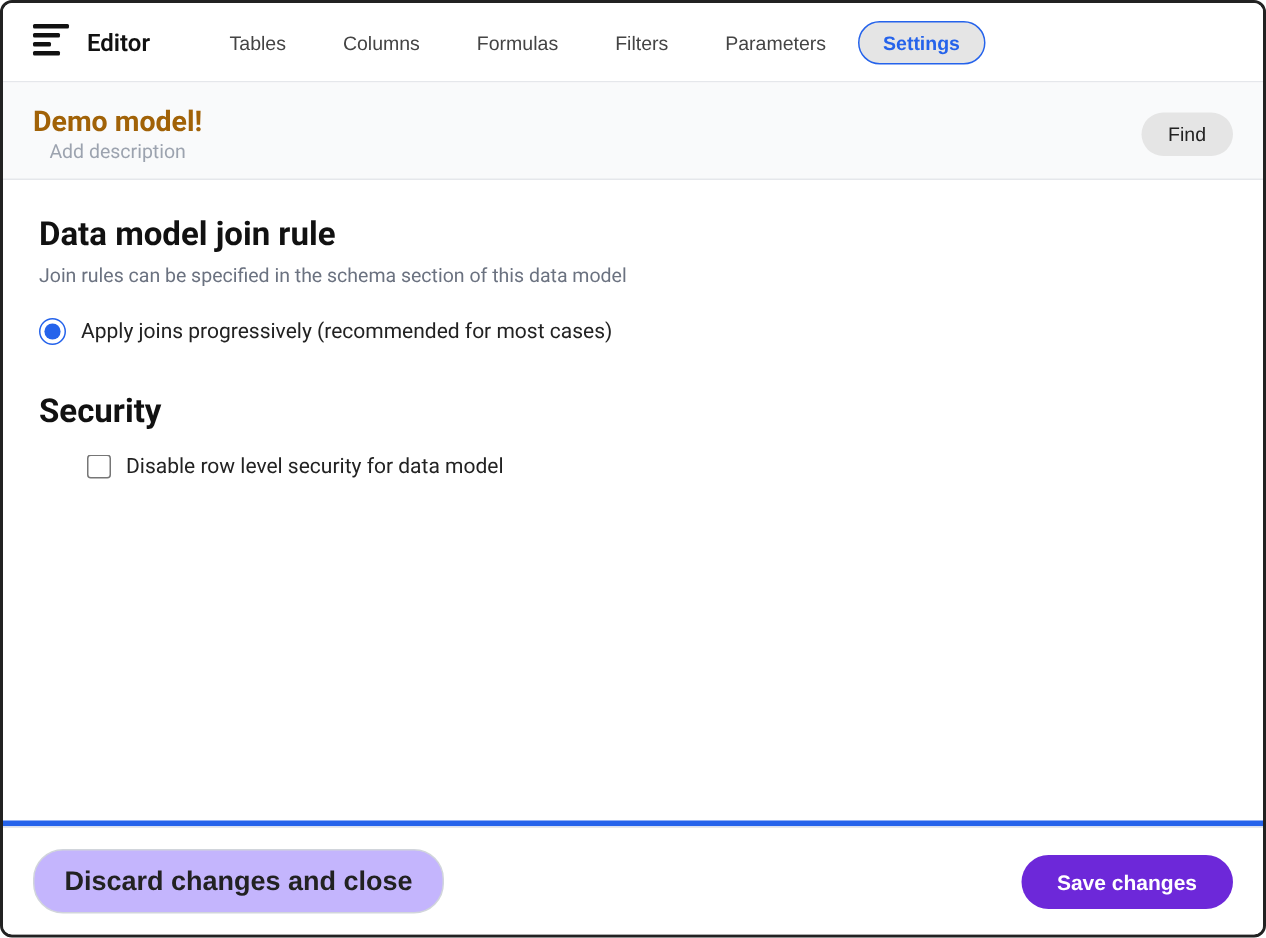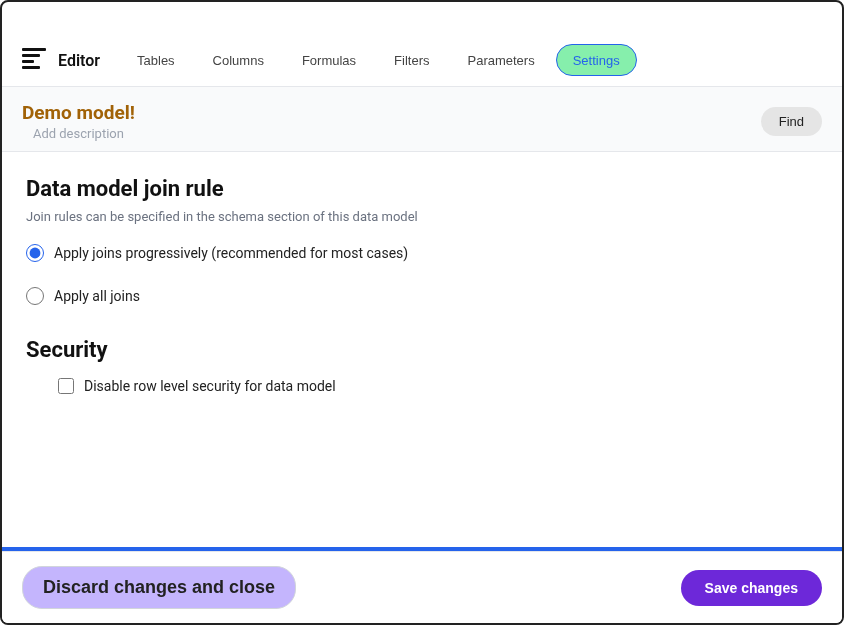--- a/index.html
+++ b/index.html
@@ -11,25 +11,25 @@
       overflow: hidden;
       border: 2px solid #222;
       border-radius: 8px;
       display: flex;
       flex-direction: column;
     }
 
     
     .header {
       display: flex;
+      align-items: center;
       padding: 10px 16px;
       border-bottom: 1px solid #e5e7eb;
       background: #fff;
-      gap: 12px;
-      margin-top: 32px;
+      gap: 28px;
     }
     .logo-area {
       display: flex;
       align-items: center;
       gap: 8px;
     }
     .logo-icon {
       width: 32px;
       height: 32px;
     }
@@ -48,22 +48,22 @@
       border-radius: 20px;
       font-size: 13px;
       cursor: pointer;
       color: #444;
       background: transparent;
       border: 1px solid transparent;
     }
     .nav-tab.active {
       color: #2563eb;
       border: 1.5px solid #2563eb;
-      background: #86efac;
-      font-weight: 400;
+      background: #e5e5e5;
+      font-weight: 700;
     }
 
     
     .model-header {
       display: flex;
       align-items: center;
       justify-content: space-between;
       padding: 14px 20px 10px 20px;
       border-bottom: 1px solid #e5e7eb;
       background: #f9fafb;
@@ -224,24 +224,20 @@
 <div class="content">
 
   <div>
     <div class="section-title">Data model join rule</div>
     <div class="section-description">Join rules can be specified in the schema section of this data model</div>
     <div class="radio-group">
       <label class="radio-item">
         <input type="radio" name="join-rule" checked="" style="">
         <span class="radio-label">Apply joins progressively (recommended for most cases)</span>
       </label>
-      <label class="radio-item">
-        <input type="radio" name="join-rule" style="">
-        <span class="radio-label">Apply all joins</span>
-      </label>
     </div>
   </div>
 
   <div class="security-section">
     <div class="section-title">Security</div>
     <label class="checkbox-item">
       <input type="checkbox" style="">
       <span class="checkbox-label">Disable row level security for data model</span>
     </label>
   </div>

